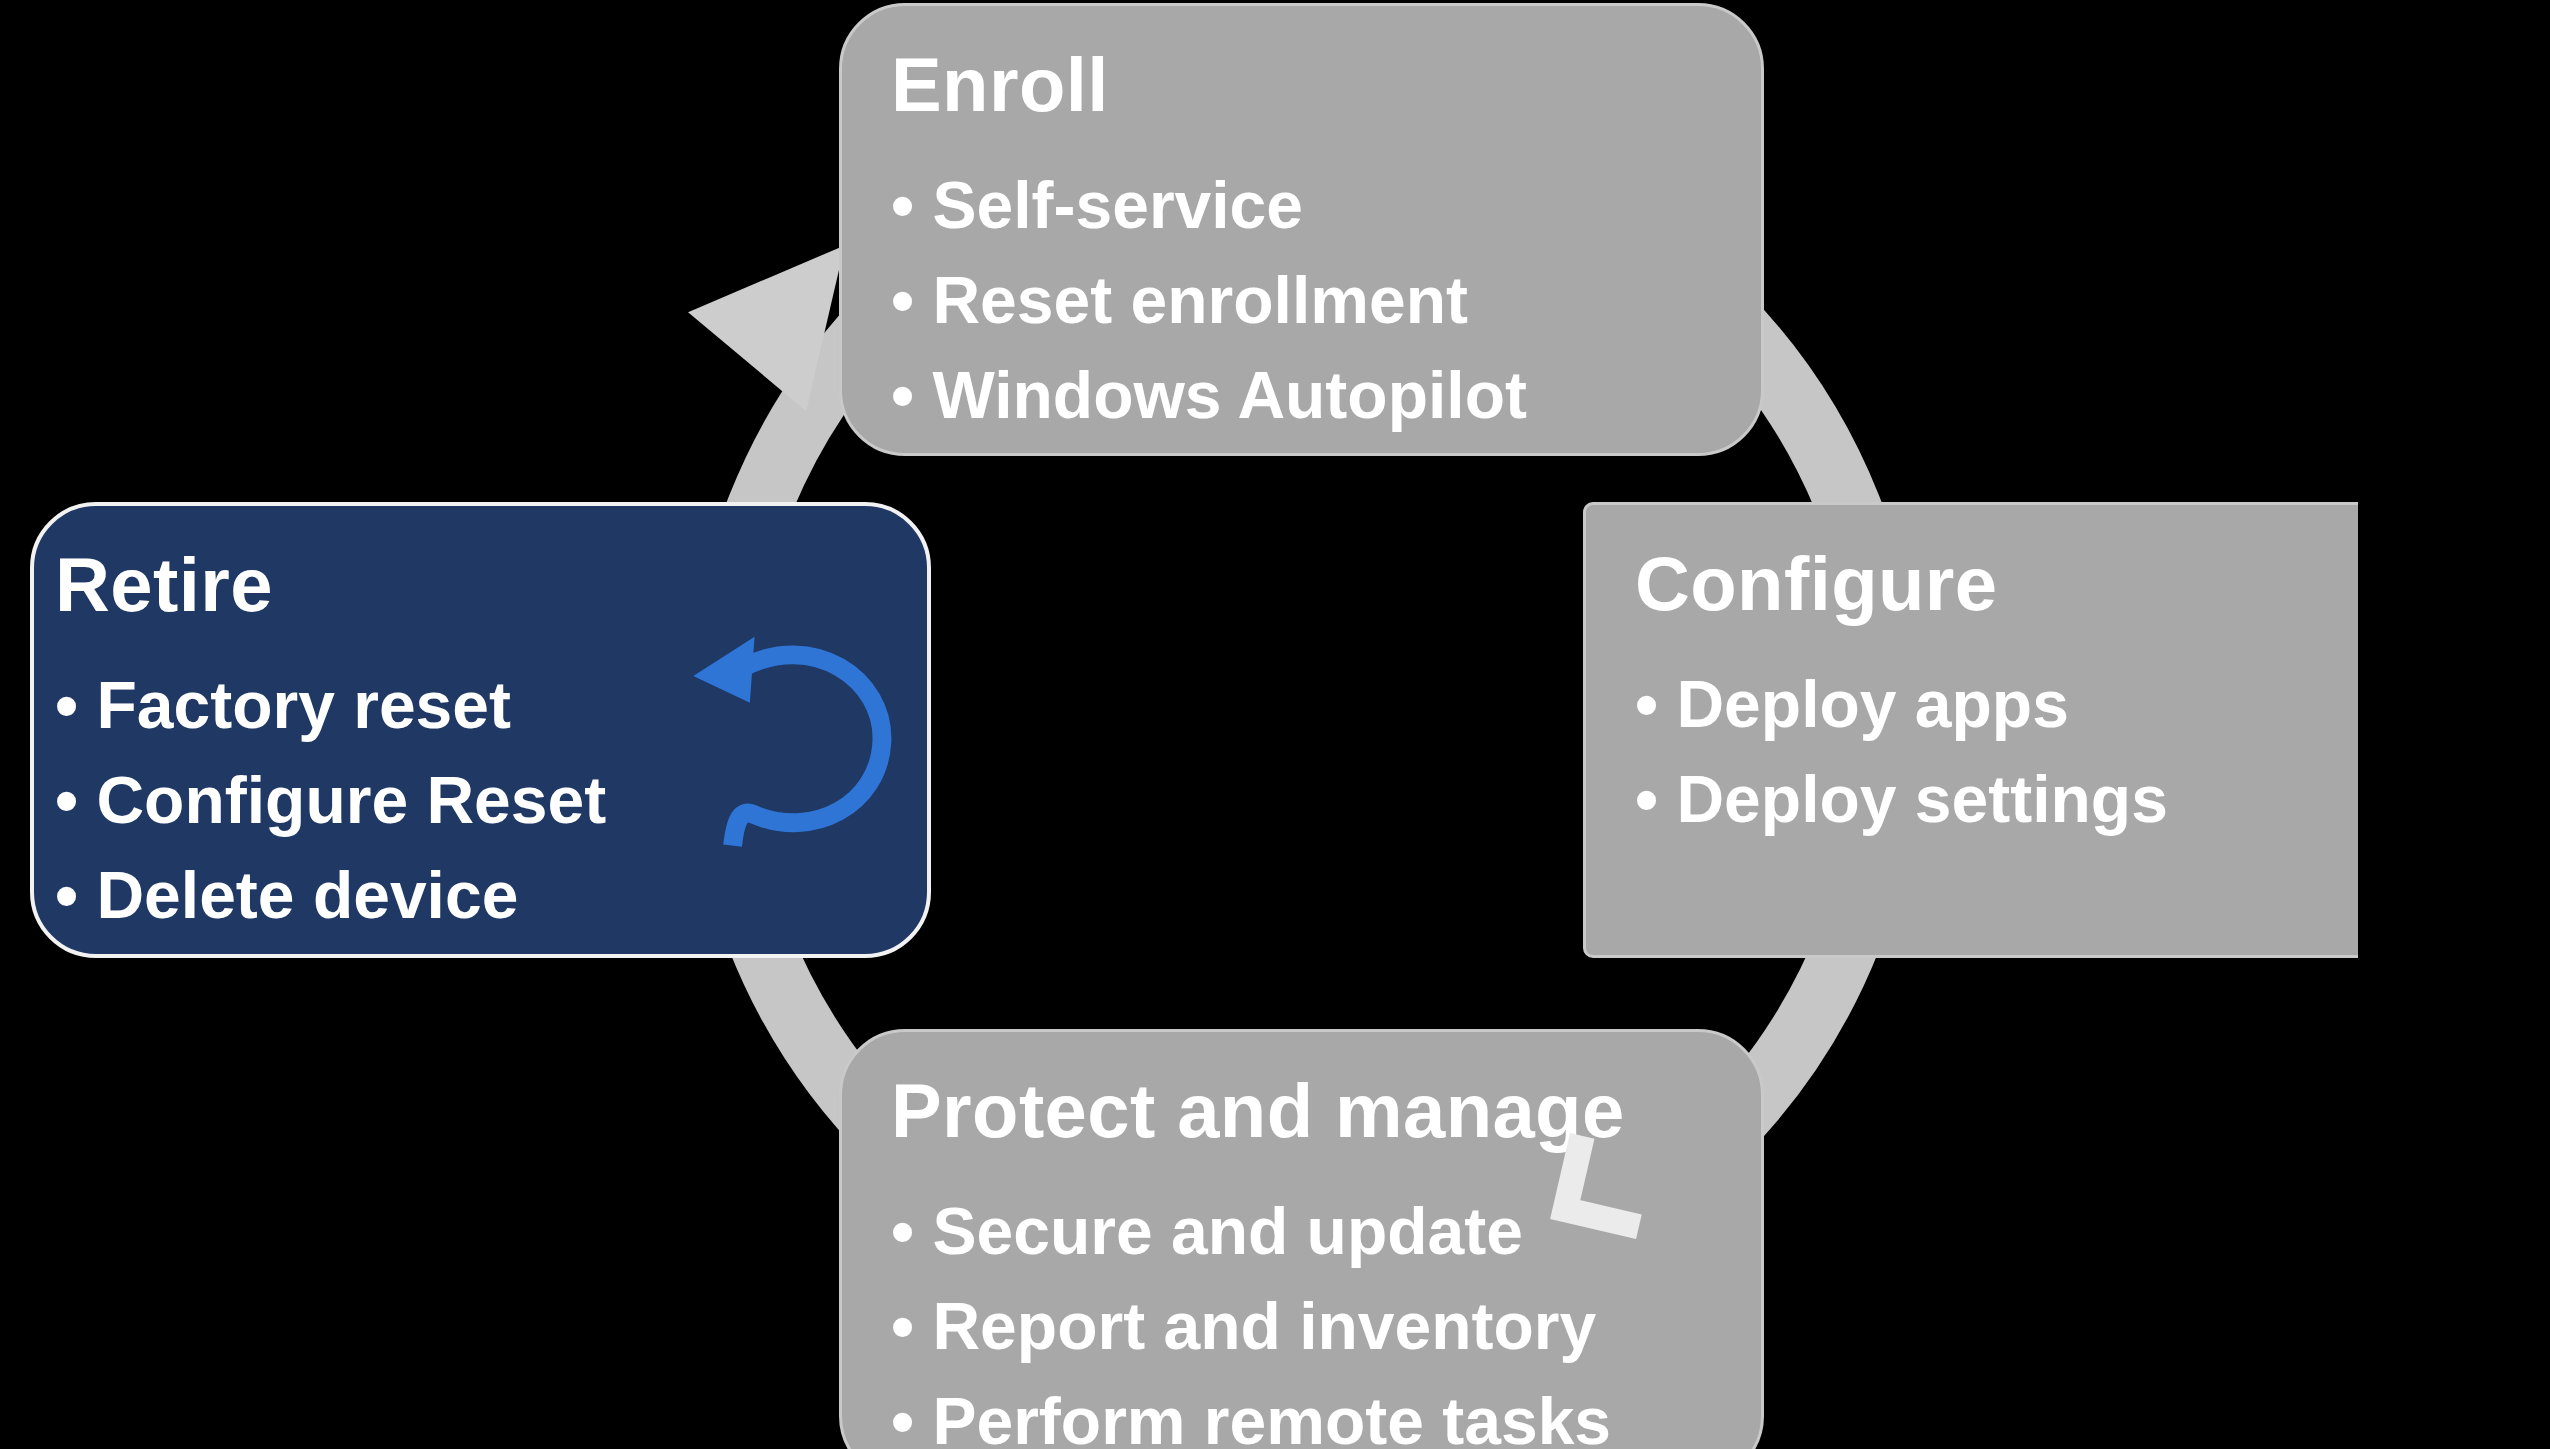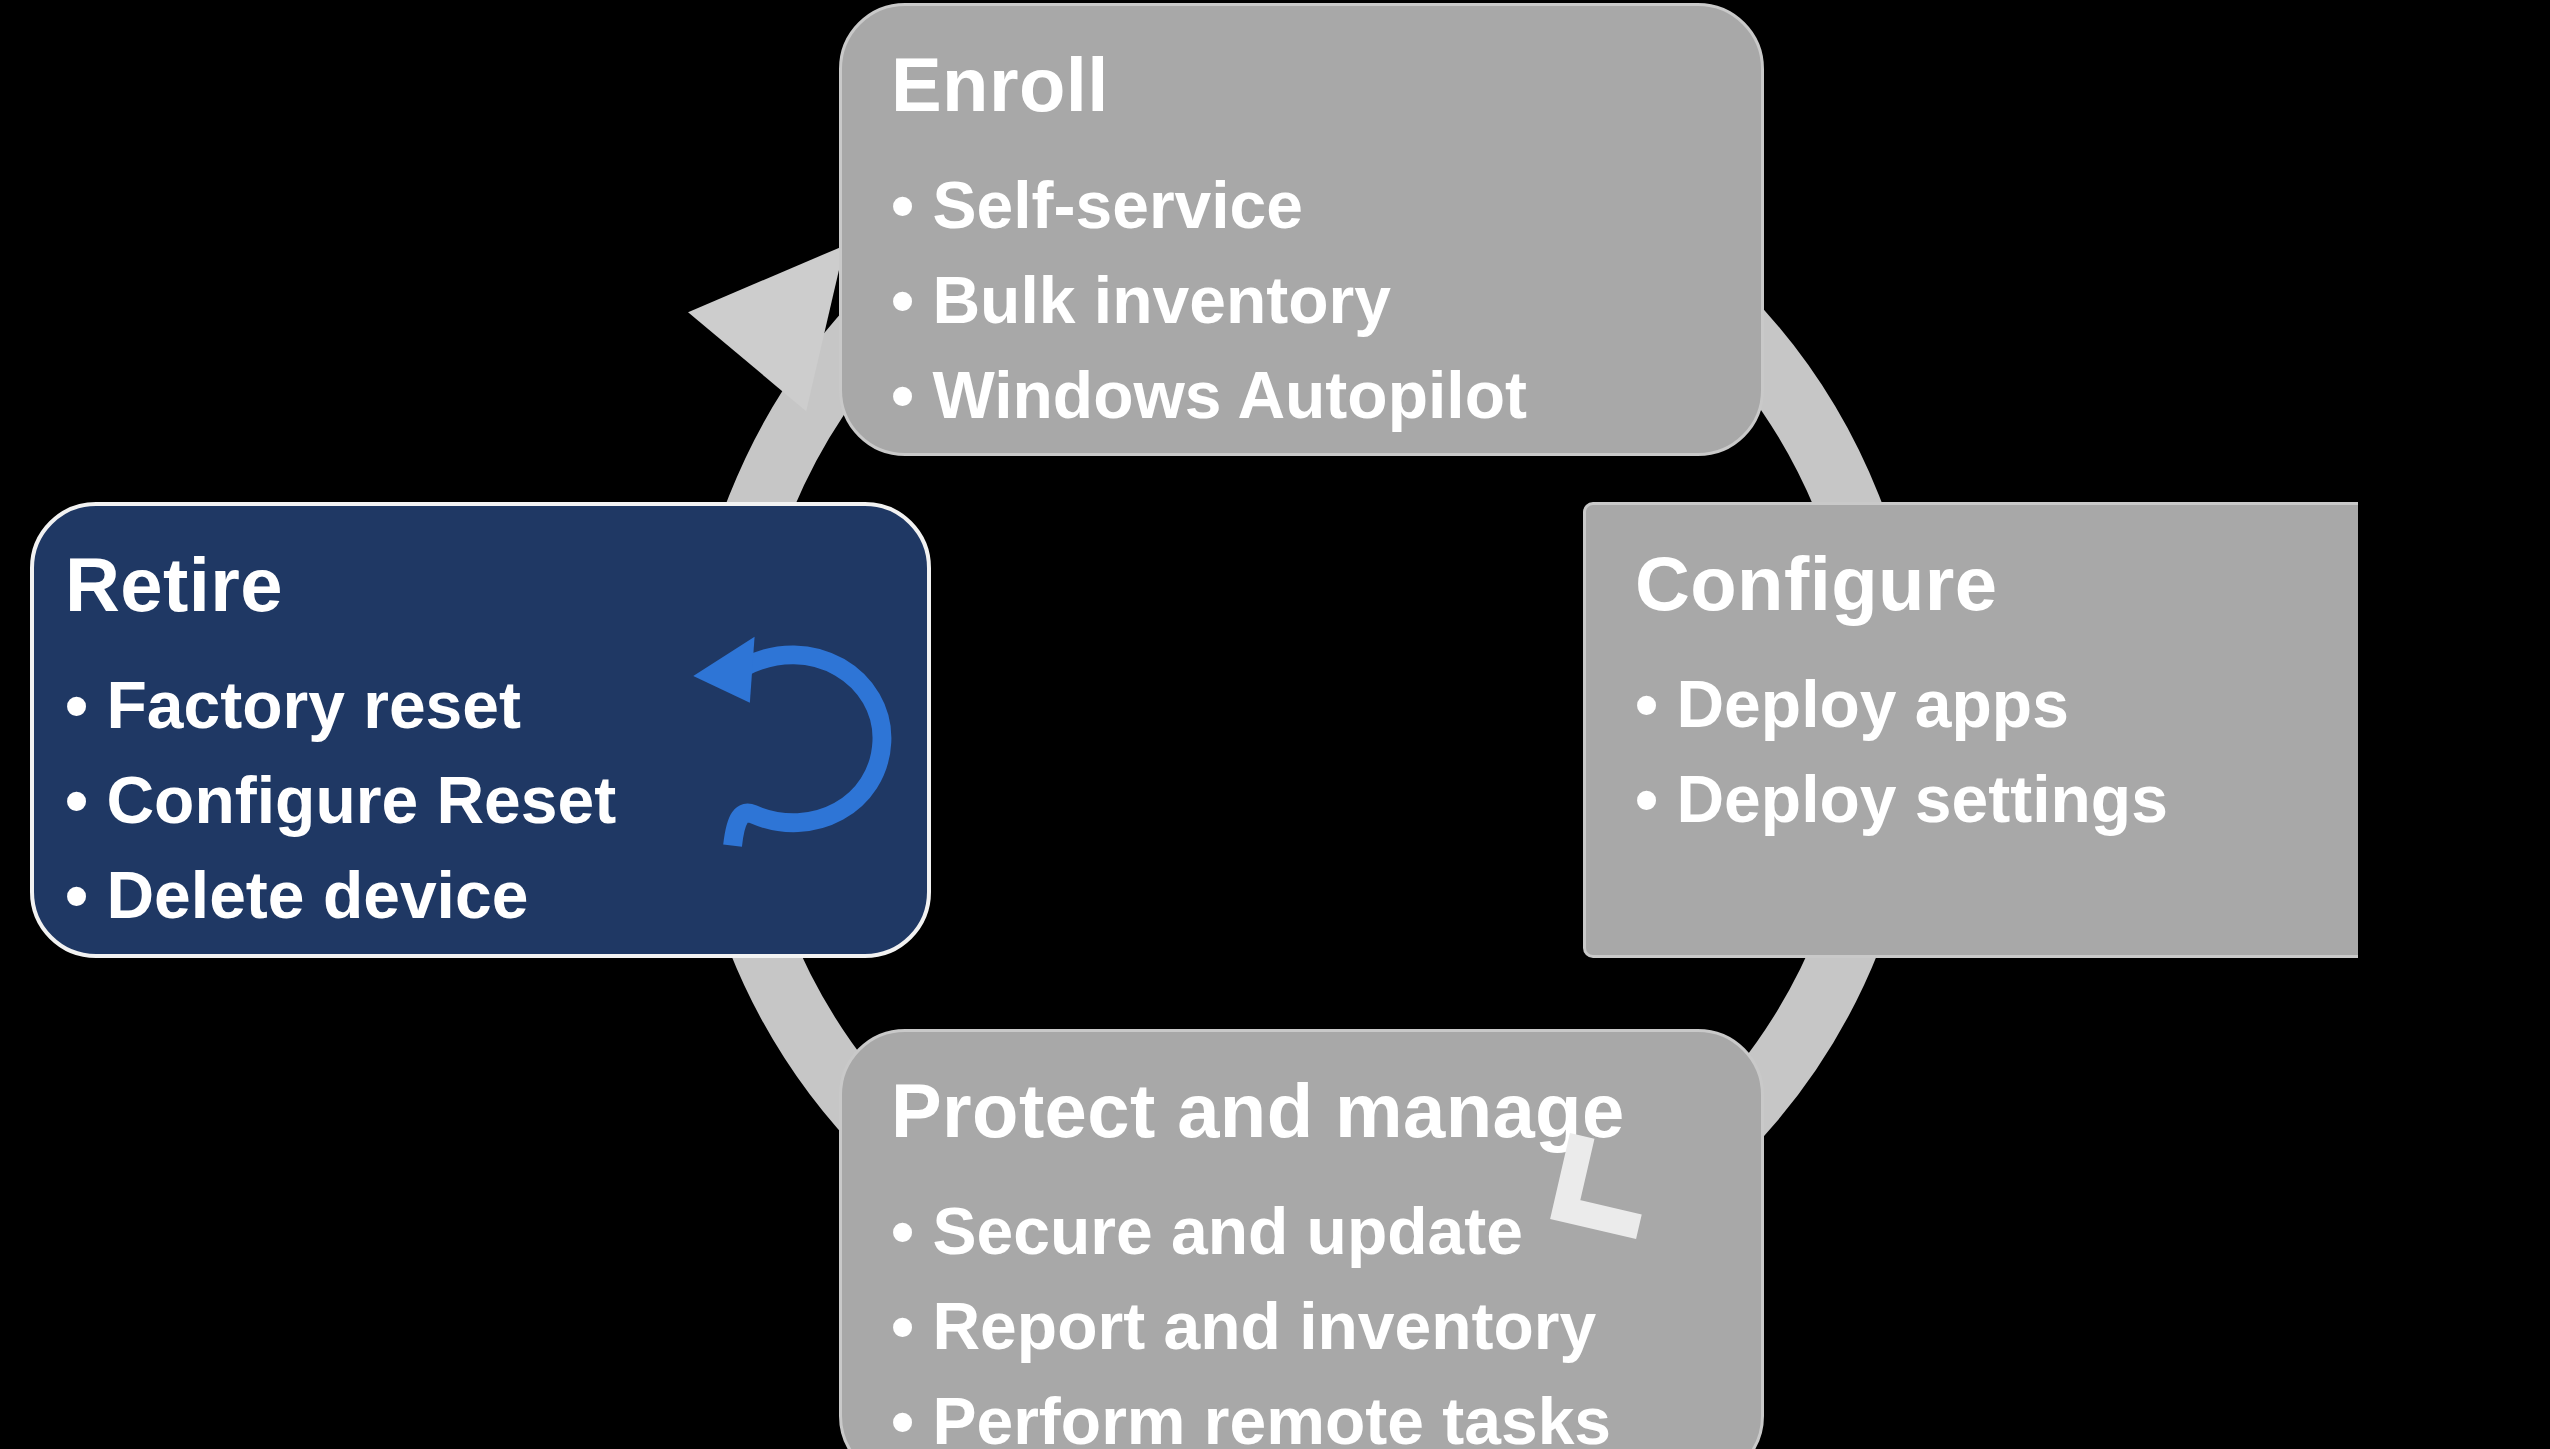--- a/index.html
+++ b/index.html
@@ -55,21 +55,21 @@
   .box li {
     font-size: 66px;
     font-weight: 700;
     line-height: 1.44;
     white-space: nowrap;
   }
   .box li::before { content: "\2022\00a0"; }
   #box-enroll    { left: 839px; top: 3.1px;    width: 925px; height: 453px; }
   #box-configure { left: 1583px; top: 502px;  width: 916px; height: 456px; border-radius: 10px; }
   #box-protect   { left: 839px; top: 993px; width: 925px; height: 453px; margin-top: 36px; }
-  #box-retire    { left: 30px;   top: 502px;  width: 901px; height: 456px; padding-left: 31px; }
+  #box-retire    { left: 30px;   top: 502px;  width: 901px; height: 456px; padding-left: 21px; }
   .reset-icon {
     position: absolute;
     left: 653px;
     top: 110px;
     width: 220px;
     height: 244px;
   }
 </style>
 </head>
 <body>
@@ -78,21 +78,21 @@
 
   <svg class="ring-layer" viewBox="0 0 3242 1842" aria-hidden="true">
     <circle cx="1658" cy="919" r="745" fill="none" stroke="#c6c6c6" stroke-width="82"></circle>
     <polygon points="0,-115 -98,78 98,78" transform="translate(1000,400) rotate(40)" fill="#cdcdcd"></polygon>
   </svg>
 
   <div class="box gray" id="box-enroll">
     <h2>Enroll</h2>
     <ul>
       <li>Self-service</li>
-      <li>Bulk inventory</li>
+      <li>Reset enrollment</li>
       <li>Windows Autopilot</li>
     </ul>
   </div>
 
   <div class="box gray" id="box-configure">
     <h2>Configure</h2>
     <ul>
       <li>Deploy apps</li>
       <li>Deploy settings</li>
     </ul>

